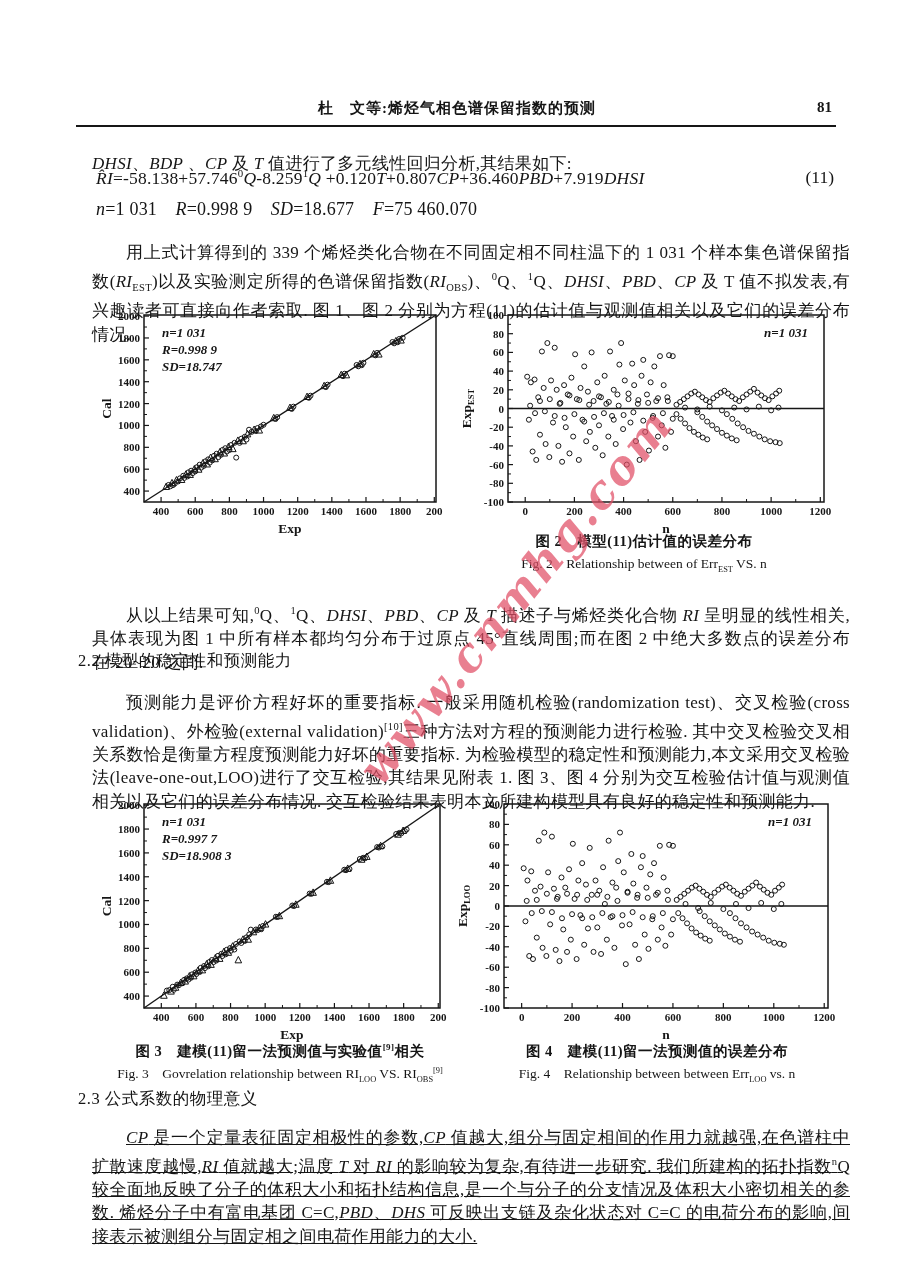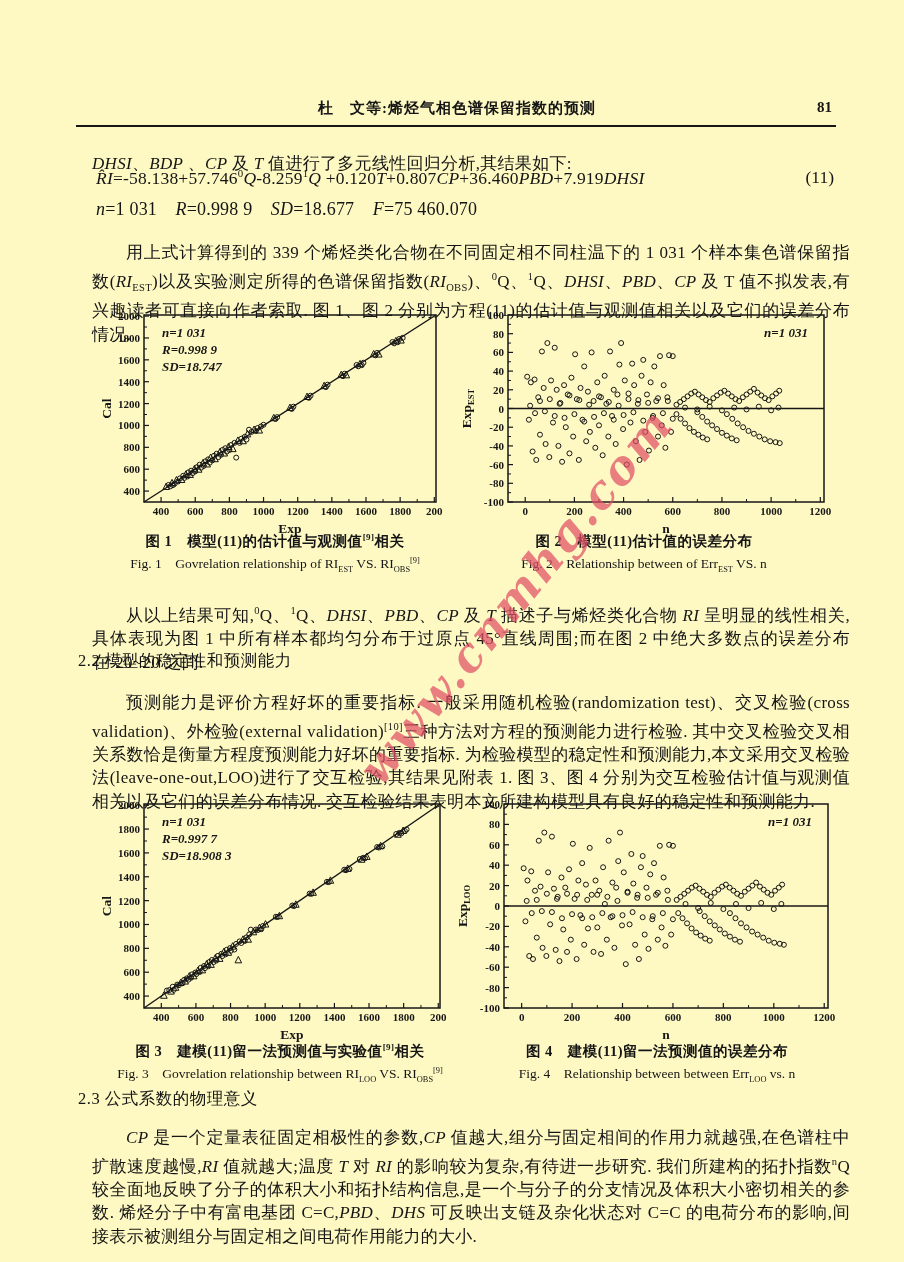--- a/index.html
+++ b/index.html
@@ -1,16 +1,16 @@
 <!DOCTYPE html>
 <html><head>
 <meta charset="utf-8">
 <style>
   html,body{margin:0;padding:0;background:#e8e8e8;}
-  .page{position:relative;width:904px;height:1262px;background:#fef9c3;overflow:hidden;
+  .page{position:relative;width:904px;height:1262px;background:#ffffff;overflow:hidden;
         font-family:"Liberation Serif","DejaVu Serif",serif;color:#151515;}
   .hdr{position:absolute;top:99px;left:78px;width:758px;height:20px;font-size:15px;font-weight:700;}
   .hdr .ttl{position:absolute;left:50%;transform:translateX(-50%);white-space:nowrap;letter-spacing:1px;}
   .hdr .pgn{position:absolute;right:4px;font-weight:700;}
   .rule{position:absolute;top:125px;left:76px;width:760px;height:0;border-top:2.5px solid #161616;}
   .bodytext{position:absolute;left:78px;width:758px;font-size:17px;line-height:23.5px;
             text-align:justify;letter-spacing:.3px;margin:14px;}
   .ind{text-indent:2em;}
   .eqrow{position:absolute;top:167px;left:78px;width:758px;font-size:17.5px;}
   .eqrow .eq{margin-left:18px;letter-spacing:.2px;}
@@ -437,24 +437,20 @@
       <circle cx="276.24124513618676" cy="101.565" r="2.5" fill="none" stroke="#161616" stroke-width="1"></circle>
       <circle cx="288.5369649805448" cy="103.435" r="2.5" fill="none" stroke="#161616" stroke-width="1"></circle>
       <circle cx="300.8326848249027" cy="100.63" r="2.5" fill="none" stroke="#161616" stroke-width="1"></circle>
       <circle cx="313.1284046692607" cy="104.37" r="2.5" fill="none" stroke="#161616" stroke-width="1"></circle>
       <circle cx="320.5058365758755" cy="101.565" r="2.5" fill="none" stroke="#161616" stroke-width="1"></circle>
       <text x="350" y="31" text-anchor="end" class="anno">n=1 031</text>
       <text x="208" y="227" text-anchor="middle" class="axl">n</text>
       <text x="13" y="102.5" text-anchor="middle" class="axl" transform="rotate(-90 13 102.5)"><tspan>Exp</tspan><tspan dy="3" font-size="8.5">EST</tspan></text>
     </svg>
 
-  <div class="cap" style="left:85px;top:532px;width:380px;">
-    <div class="capzh">图 1　模型(11)的估计值与观测值<sup>[9]</sup>相关</div>
-    <div class="capen">Fig. 1　Govrelation relationship of RI<sub>EST</sub> VS. RI<sub>OBS</sub><sup>[9]</sup></div>
-  </div>
   <div class="cap" style="left:454px;top:532px;width:380px;">
     <div class="capzh">图 2　模型(11)估计值的误差分布</div>
     <div class="capen">Fig. 2　Relationship between of Err<sub>EST</sub> VS. n</div>
   </div>
 
   <p class="bodytext ind" style="top:585px;">从以上结果可知,<sup>0</sup>Q、<sup>1</sup>Q、<i>DHSI</i>、<i>PBD</i>、<i>CP</i> 及 <i>T</i> 描述子与烯烃类化合物 <i>RI</i> 呈明显的线性相关,具体表现为图 1 中所有样本都均匀分布于过原点 45°直线周围;而在图 2 中绝大多数点的误差分布在-20~20 之间.</p>
 
   <h3 class="sec" style="top:650px;">2.2  模型的稳定性和预测能力</h3>
 
   <p class="bodytext ind" style="top:677px;">预测能力是评价方程好坏的重要指标. 一般采用随机检验(randomization test)、交叉检验(cross validation)、外检验(external validation)<sup>[10]</sup>三种方法对方程的预测能力进行检验. 其中交叉检验交叉相关系数恰是衡量方程度预测能力好坏的重要指标. 为检验模型的稳定性和预测能力,本文采用交叉检验法(leave-one-out,LOO)进行了交互检验,其结果见附表 1. 图 3、图 4 分别为交互检验估计值与观测值相关以及它们的误差分布情况. 交互检验结果表明本文所建构模型具有良好的稳定性和预测能力.</p>
@@ -856,17 +852,17 @@
     <div class="capzh">图 3　建模(11)留一法预测值与实验值<sup>[9]</sup>相关</div>
     <div class="capen">Fig. 3　Govrelation relationship between RI<sub>LOO</sub> VS. RI<sub>OBS</sub><sup>[9]</sup></div>
   </div>
   <div class="cap" style="left:462px;top:1042px;width:390px;">
     <div class="capzh">图 4　建模(11)留一法预测值的误差分布</div>
     <div class="capen">Fig. 4　Relationship between between Err<sub>LOO</sub> vs. n</div>
   </div>
 
   <h3 class="sec" style="top:1088px;">2.3  公式系数的物理意义</h3>
 
-  <p class="bodytext ind" style="top:1112px;"><i>CP</i> 是一个定量表征固定相极性的参数,<i>CP</i> 值越大,组分与固定相间的作用力就越强,在色谱柱中扩散速度越慢,<i>RI</i> 值就越大;温度 <i>T</i> 对 <i>RI</i> 的影响较为复杂,有待进一步研究. 我们所建构的拓扑指数<sup>n</sup>Q 较全面地反映了分子的体积大小和拓扑结构信息,是一个与分子的分支情况及体积大小密切相关的参数. 烯烃分子中有富电基团 C=C,<i>PBD</i>、<i>DHS</i> 可反映出支链及杂化状态对 C=C 的电荷分布的影响,间接表示被测组分与固定相之间电荷作用能力的大小.</p>
+  <p class="bodytext ind" style="top:1112px;text-decoration:underline;"><i>CP</i> 是一个定量表征固定相极性的参数,<i>CP</i> 值越大,组分与固定相间的作用力就越强,在色谱柱中扩散速度越慢,<i>RI</i> 值就越大;温度 <i>T</i> 对 <i>RI</i> 的影响较为复杂,有待进一步研究. 我们所建构的拓扑指数<sup>n</sup>Q 较全面地反映了分子的体积大小和拓扑结构信息,是一个与分子的分支情况及体积大小密切相关的参数. 烯烃分子中有富电基团 C=C,<i>PBD</i>、<i>DHS</i> 可反映出支链及杂化状态对 C=C 的电荷分布的影响,间接表示被测组分与固定相之间电荷作用能力的大小.</p>
 
   <div class="watermark" style="color: rgb(225, 79, 102);">www.cnmhg.com</div>
 
 </div>
 
 </body></html>

